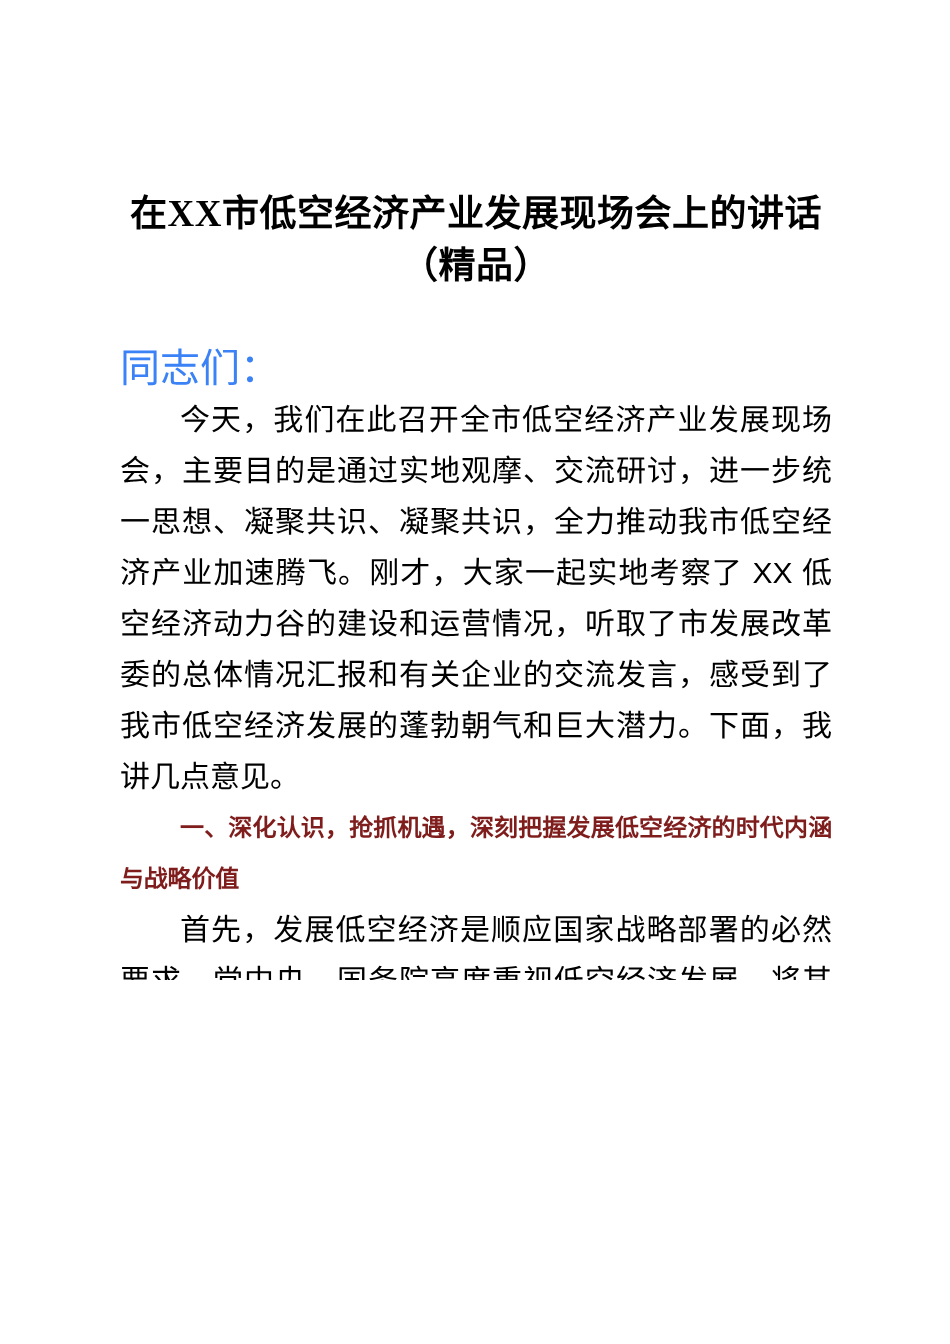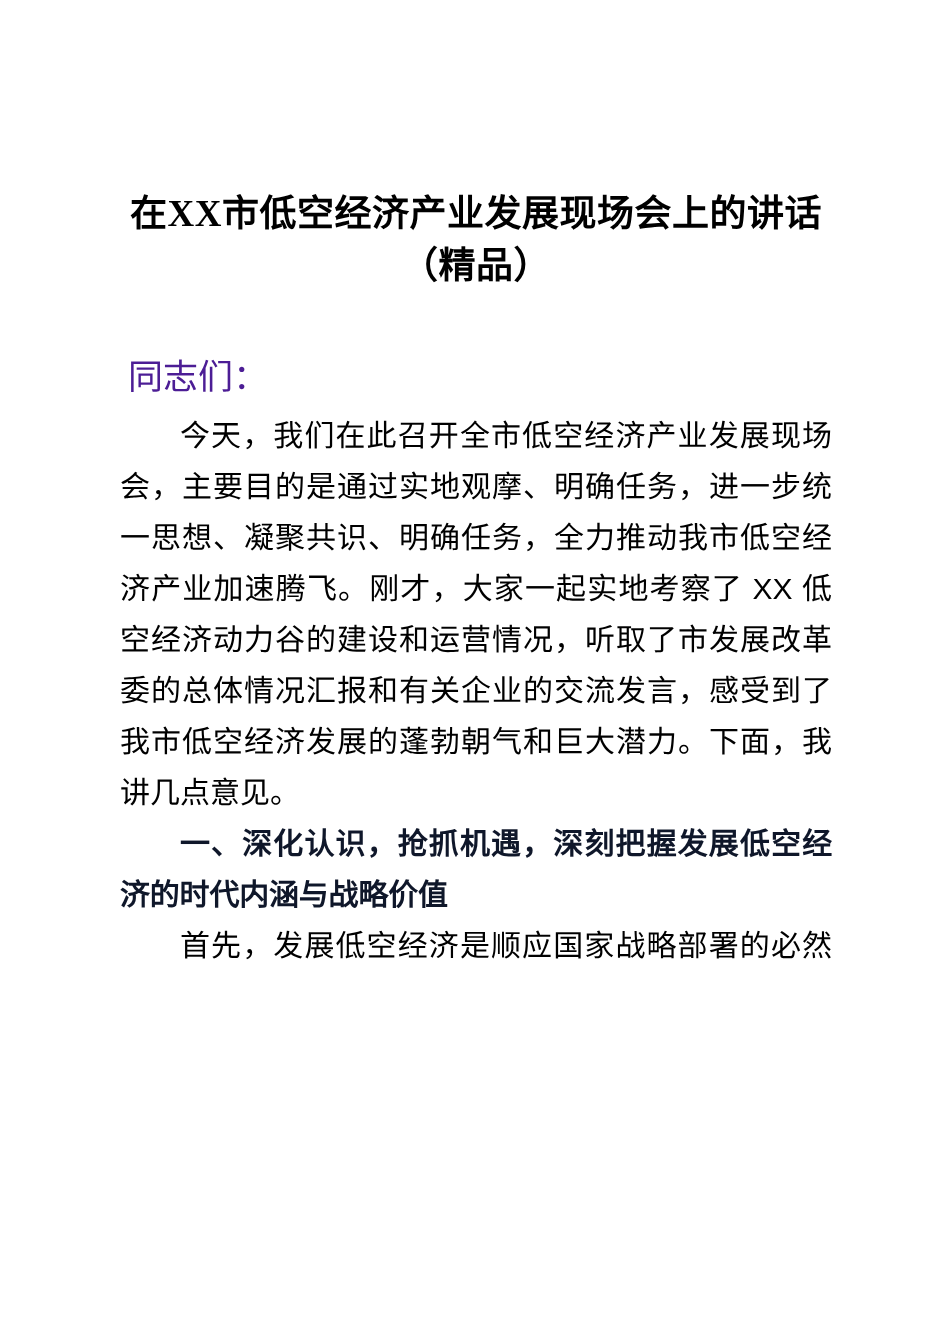--- a/index.html
+++ b/index.html
@@ -37,24 +37,24 @@
     color: #000000;
     text-align: center;
     letter-spacing: 0.5px;
     padding-top: 188px;
     word-break: break-all;
   }
 
   
   .salutation {
     font-family: "Liberation Sans", "DejaVu Sans", sans-serif;
-    font-size: 35px;
+    font-size: 40px;
     line-height: 51px;
-    color: #4c1d95;
-    margin: 8px;
+    color: #3b82f6;
+    margin: 0;
     padding-top: 51px;
     text-align: justify;
     text-justify: inter-ideograph;
     word-break: break-all;
   }
 
   
   .para {
     font-family: "Liberation Sans", "DejaVu Sans", sans-serif;
     font-size: 30px;
@@ -64,43 +64,43 @@
     text-indent: 60px;
     text-align: justify;
     text-justify: inter-ideograph;
     word-break: break-all;
   }
 
   
   .section-heading {
     font-family: "Liberation Sans", "DejaVu Sans", sans-serif;
     font-weight: 700;
-    font-size: 30px;
+    font-size: 24px;
     line-height: 51px;
-    color: #0f172a;
+    color: #7f1d1d;
     margin: 0;
     text-indent: 60px;
     text-align: justify;
     text-justify: inter-ideograph;
     word-break: break-all;
     letter-spacing: -0.2px;
   }
 </style>
 </head>
 <body>
 
 <div class="page">
 
   <div class="doc-body">
 
     <h1 class="doc-title">在XX市低空经济产业发展现场会上的讲话（精品）</h1>
 
     <p class="salutation">同志们：</p>
 
-    <p class="para">今天，我们在此召开全市低空经济产业发展现场会，主要目的是通过实地观摩、明确任务，进一步统一思想、凝聚共识、明确任务，全力推动我市低空经济产业加速腾飞。刚才，大家一起实地考察了 XX 低空经济动力谷的建设和运营情况，听取了市发展改革委的总体情况汇报和有关企业的交流发言，感受到了我市低空经济发展的蓬勃朝气和巨大潜力。下面，我讲几点意见。</p>
+    <p class="para">今天，我们在此召开全市低空经济产业发展现场会，主要目的是通过实地观摩、交流研讨，进一步统一思想、凝聚共识、凝聚共识，全力推动我市低空经济产业加速腾飞。刚才，大家一起实地考察了 XX 低空经济动力谷的建设和运营情况，听取了市发展改革委的总体情况汇报和有关企业的交流发言，感受到了我市低空经济发展的蓬勃朝气和巨大潜力。下面，我讲几点意见。</p>
 
     <p class="section-heading">一、深化认识，抢抓机遇，深刻把握发展低空经济的时代内涵与战略价值</p>
 
 
     <p class="para">首先，发展低空经济是顺应国家战略部署的必然要求。党中央、国务院高度重视低空经济发展，将其提升到国家战略层面。2021 年 2 月，《国家综合立体交通网规划纲要》首次将</p>
 
   </div>
 
 </div>
 

